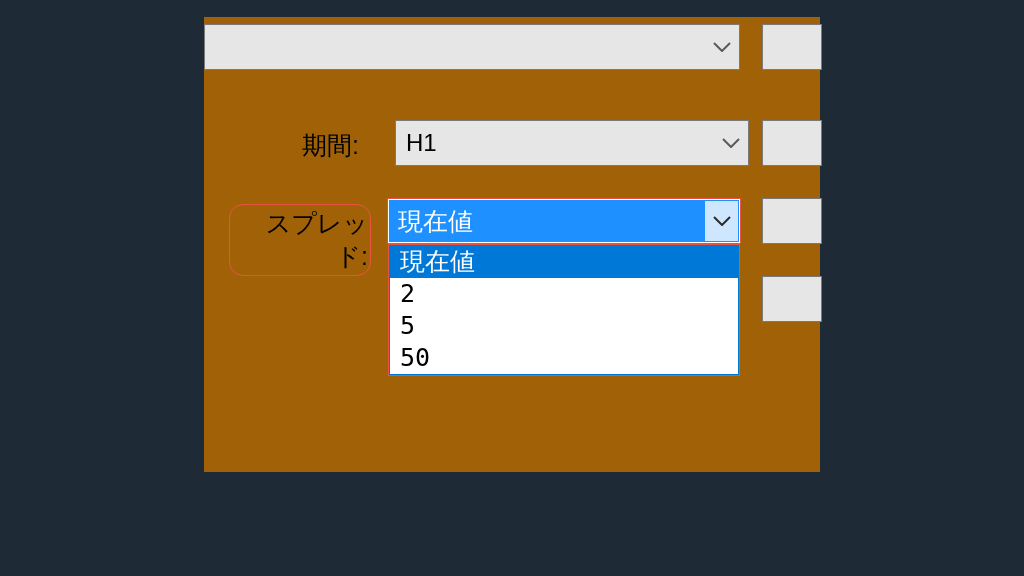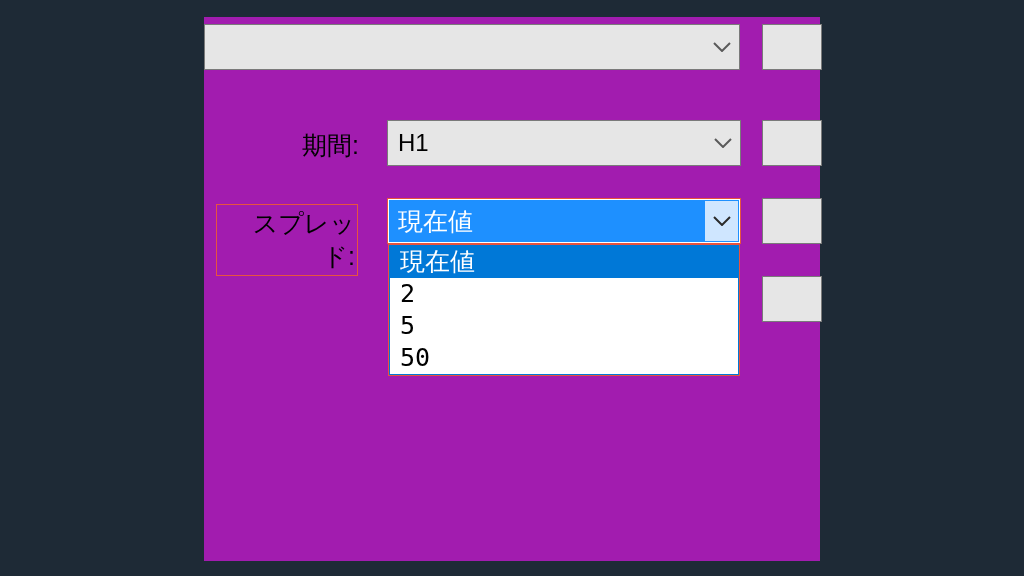--- a/index.html
+++ b/index.html
@@ -9,22 +9,22 @@
     height: 576px;
     background: #1e2a36;
     font-family: "MS PGothic", "Meiryo", "Yu Gothic", sans-serif;
     overflow: hidden;
   }
   .panel {
     position: absolute;
     left: 204px;
     top: 17px;
     width: 616px;
-    height: 544px;
-    background: #a21caf;
+    height: 455px;
+    background: #a16207;
     box-sizing: border-box;
   }
 
   
   .combo {
     position: absolute;
     box-sizing: border-box;
     background: #e6e6e6;
     border: 1px solid #7a7a7a;
     display: flex;
@@ -146,31 +146,31 @@
     <span class="txt"></span>
     <div class="arrow-btn">
       <svg class="chev" viewBox="0 0 18 10">
         <path d="M1 1 L9 9 L17 1"></path>
       </svg>
     </div>
   </div>
   <div class="side-btn" style="left:558px; top:7px; width:60px; height:46px;"></div>
 
   <div class="lbl" style="left:80px; top:112px; width:75px;">期間:</div>
-  <div class="combo" style="left:183px; top:103px; width:354px; height:46px;">
+  <div class="combo" style="left:191px; top:103px; width:354px; height:46px;">
     <span class="txt">H1</span>
     <div class="arrow-btn">
       <svg class="chev" viewBox="0 0 18 10">
         <path d="M1 1 L9 9 L17 1"></path>
       </svg>
     </div>
   </div>
   <div class="side-btn" style="left:558px; top:103px; width:60px; height:46px;"></div>
 
-  <div class="lbl lbl-box" style="left:12px; top:187px; width:130px;">スプレッド:</div>
+  <div class="lbl lbl-box" style="left:25px; top:187px; width:130px;border-radius:14px;">スプレッド:</div>
 
   <div class="combo-open">
     <div class="combo-open-inner">
       <span class="txt">現在値</span>
       <div class="arrow-btn">
         <svg class="chev" viewBox="0 0 18 10">
           <path d="M1 1 L9 9 L17 1"></path>
         </svg>
       </div>
     </div>

